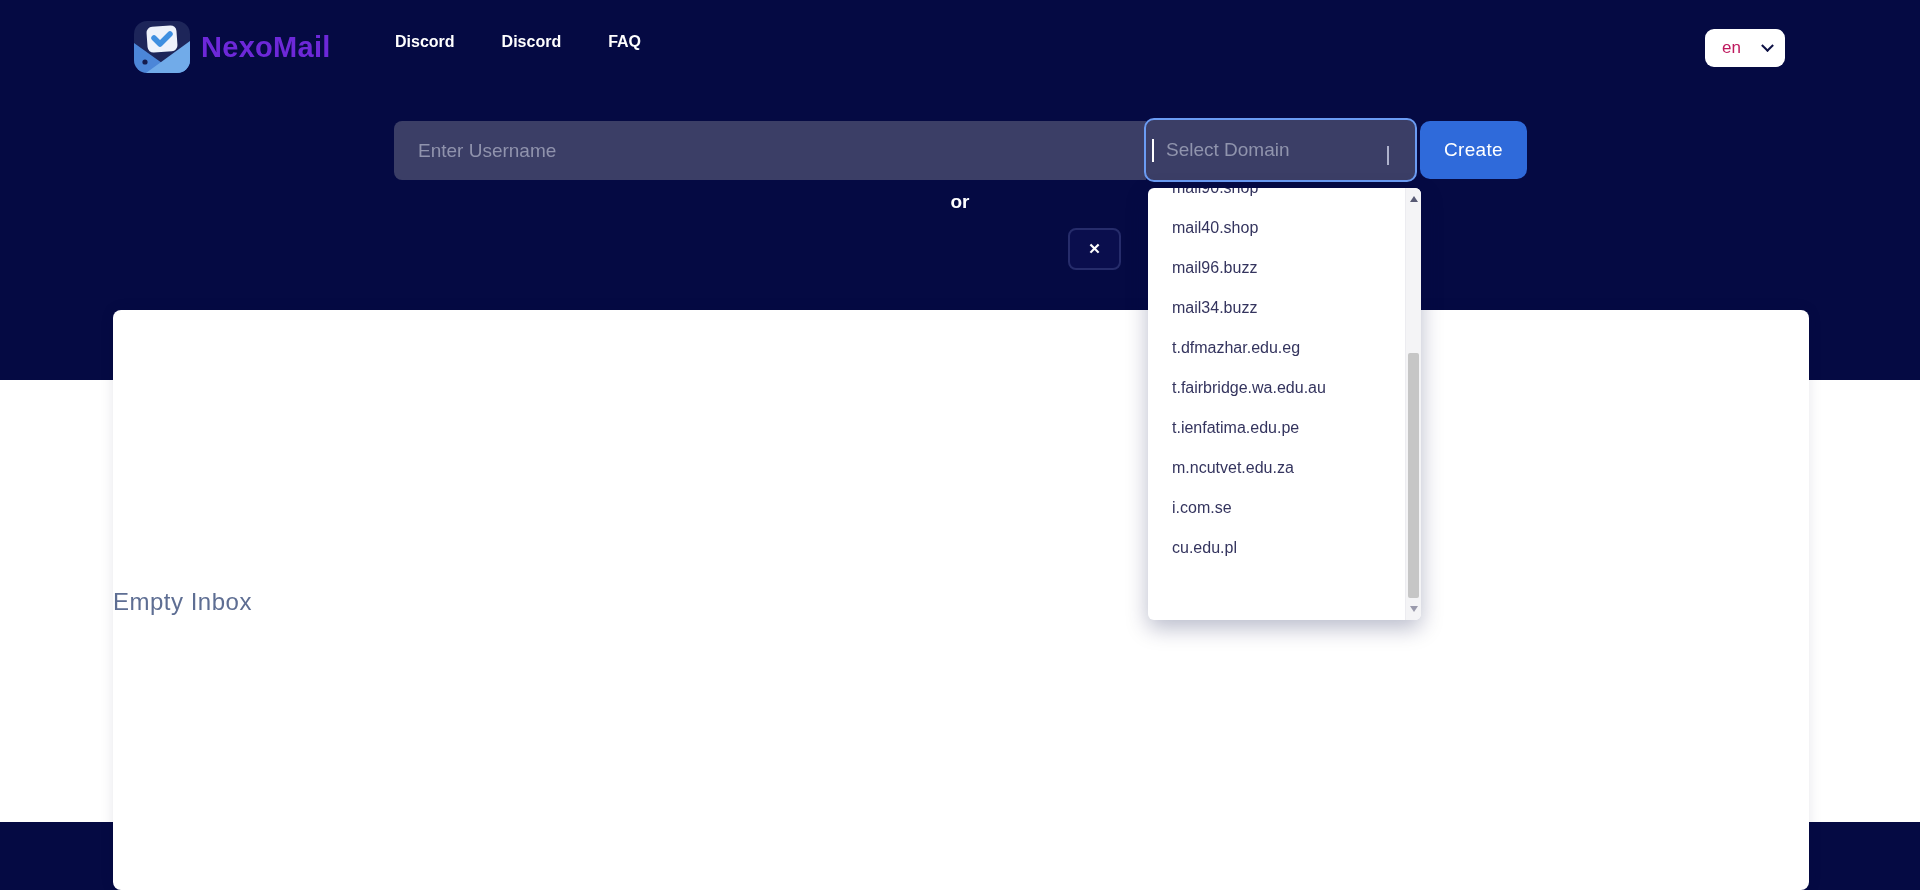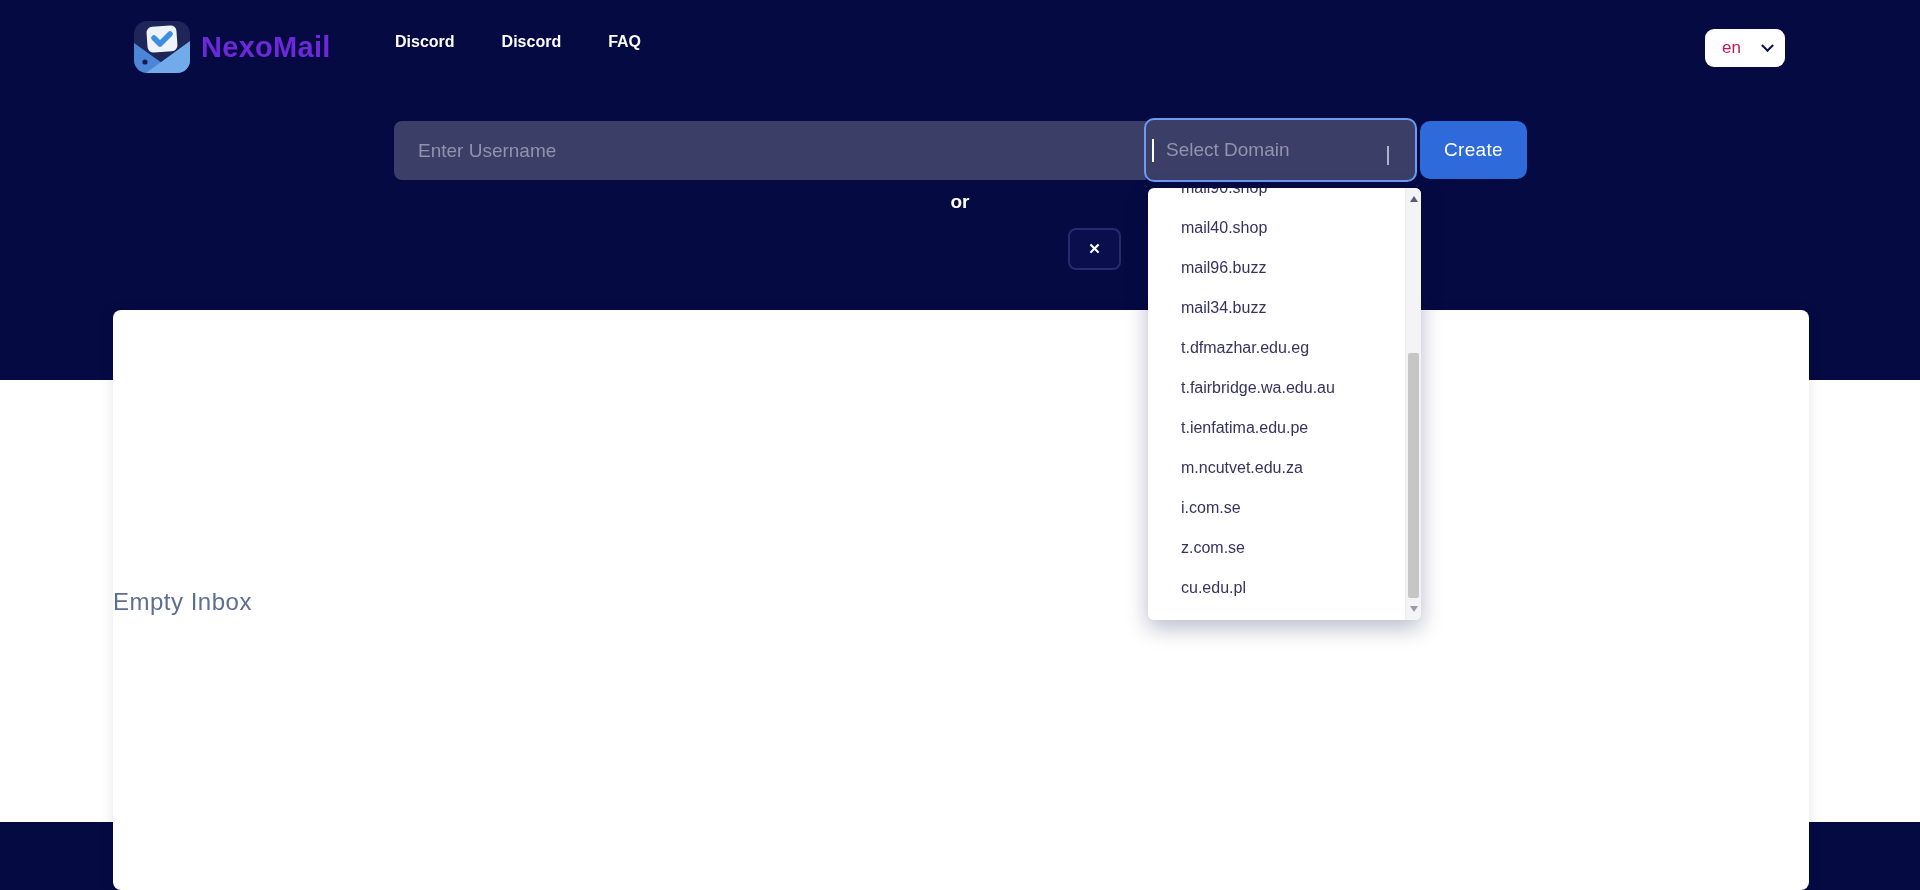--- a/index.html
+++ b/index.html
@@ -44,21 +44,21 @@
   .or-label{position:absolute;left:0;width:1920px;top:191px;text-align:center;color:#ffffff;font-size:19px;
     font-weight:600;z-index:5;}
   .random-btn{position:absolute;left:803px;top:227px;width:254px;height:42px;background:#5a8ed8;border:none;
     border-radius:10px;color:#ffffff;font-size:19px;cursor:pointer;z-index:5;letter-spacing:.2px;}
   .close-btn{position:absolute;left:1068px;top:228px;width:53px;height:42px;background:#0a0e4d;
     border:2px solid #262c6b;border-radius:8px;color:#ffffff;font-size:15px;font-weight:700;cursor:pointer;z-index:5;}
 
   
   .dropdown{position:absolute;left:1148px;top:188px;width:273px;height:432px;background:#ffffff;
     border-radius:6px;box-shadow:0 8px 22px rgba(5,10,67,0.28);z-index:20;overflow:hidden;}
-  .dropdown ul{list-style:none;margin:0;padding:0 16px 0 13px;}
+  .dropdown ul{list-style:none;margin:0;padding:0 16px 0 4px;}
   .dropdown li{height:40px;line-height:40px;padding-left:20px;font-size:16px;color:#34345e;cursor:pointer;
     white-space:nowrap;overflow:hidden;}
   .dropdown li:first-child{margin-top:-20px;}
   .scrollbar{position:absolute;right:0;top:0;bottom:0;width:16px;background:#f4f4f6;border-left:1px solid #ececf0;}
   .sb-up{position:absolute;left:4px;top:8px;width:0;height:0;border-left:4px solid transparent;
     border-right:4px solid transparent;border-bottom:6px solid #585a74;}
   .sb-down{position:absolute;left:4px;bottom:8px;width:0;height:0;border-left:4px solid transparent;
     border-right:4px solid transparent;border-top:6px solid #9a9aac;}
   .sb-thumb{position:absolute;left:2px;top:165px;width:11px;height:245px;background:#c6c6c6;border-radius:2px;}
 </style>
@@ -122,21 +122,20 @@
 
     <li>mail90.shop</li>
         <li>mail40.shop</li>
         <li>mail96.buzz</li>
         <li>mail34.buzz</li>
         <li>t.dfmazhar.edu.eg</li>
         <li>t.fairbridge.wa.edu.au</li>
         <li>t.ienfatima.edu.pe</li>
         <li>m.ncutvet.edu.za</li>
         <li>i.com.se</li>
-        <li>z.com.se</li>
         <li>cu.edu.pl</li>
       </ul>
     <div class="scrollbar">
       <span class="sb-up"></span>
       <span class="sb-thumb"></span>
       <span class="sb-down"></span>
     </div>
   </div>
 
 </div>

